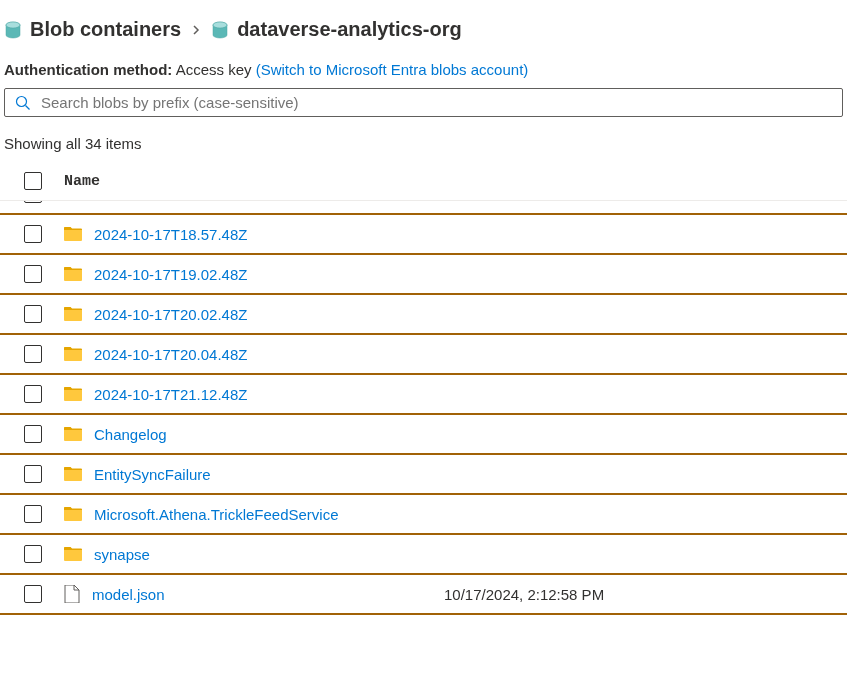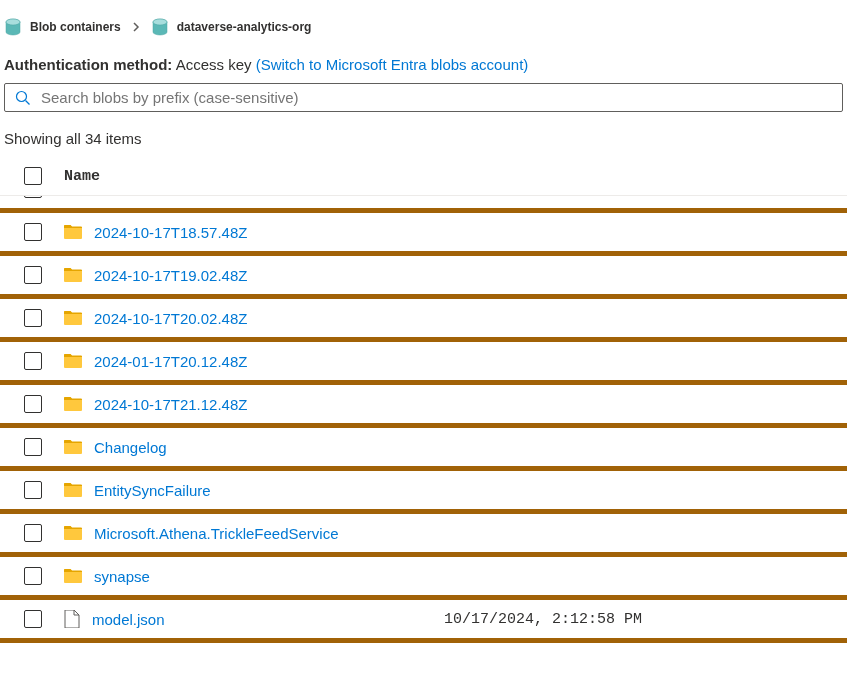--- a/index.html
+++ b/index.html
@@ -19,21 +19,21 @@
       align-items: center;
       padding: 18px 4px 8px 4px;
       gap: 8px;
     }
     .breadcrumb-icon {
       width: 18px;
       height: 18px;
       display: inline-flex;
     }
     .breadcrumb-item {
-      font-size: 12px;
+      font-size: 20px;
       font-weight: 600;
       color: #323130;
       cursor: pointer;
     }
     .breadcrumb-sep {
       color: #605e5c;
       font-size: 14px;
       padding: 0 2px;
     }
     .auth-row {
@@ -107,21 +107,21 @@
       background: #fff;
       cursor: pointer;
     }
     .table-body {
       overflow: hidden;
     }
     .table-row {
       display: flex;
       align-items: center;
       padding: 10px 4px;
-      border-bottom: 5px solid #a16207;
+      border-bottom: 2px solid #a16207;
     }
     .table-row.clipped-top {
       padding-top: 0;
       margin-top: -16px;
     }
     .name-cell {
       display: flex;
       align-items: center;
       gap: 12px;
     }
@@ -136,21 +136,20 @@
       display: inline-flex;
     }
     .item-link {
       color: #0078d4;
       cursor: pointer;
       font-size: 15px;
     }
     .date-text {
       font-size: 15px;
       color: #323130;
-      font-family: Liberation Mono, monospace;
     }
     .db-cylinder {
       width: 18px;
       height: 18px;
     }
   </style>
 </head>
 <body>
 
 <div class="breadcrumb">
@@ -273,21 +272,21 @@
       <div class="col-checkbox">
         <div class="checkbox"></div>
       </div>
       <div class="col-name">
         <div class="name-cell">
           <span class="folder-icon">
             <svg width="18" height="16" viewBox="0 0 18 16">
               <use href="#folder-svg"></use>
             </svg>
           </span>
-          <span class="item-link">2024-01-17T20.12.48Z</span>
+          <span class="item-link">2024-10-17T20.04.48Z</span>
         </div>
       </div>
       <div class="col-date"><span class="date-text"></span></div>
     </div>
     <div class="table-row">
       <div class="col-checkbox">
         <div class="checkbox"></div>
       </div>
       <div class="col-name">
         <div class="name-cell">

